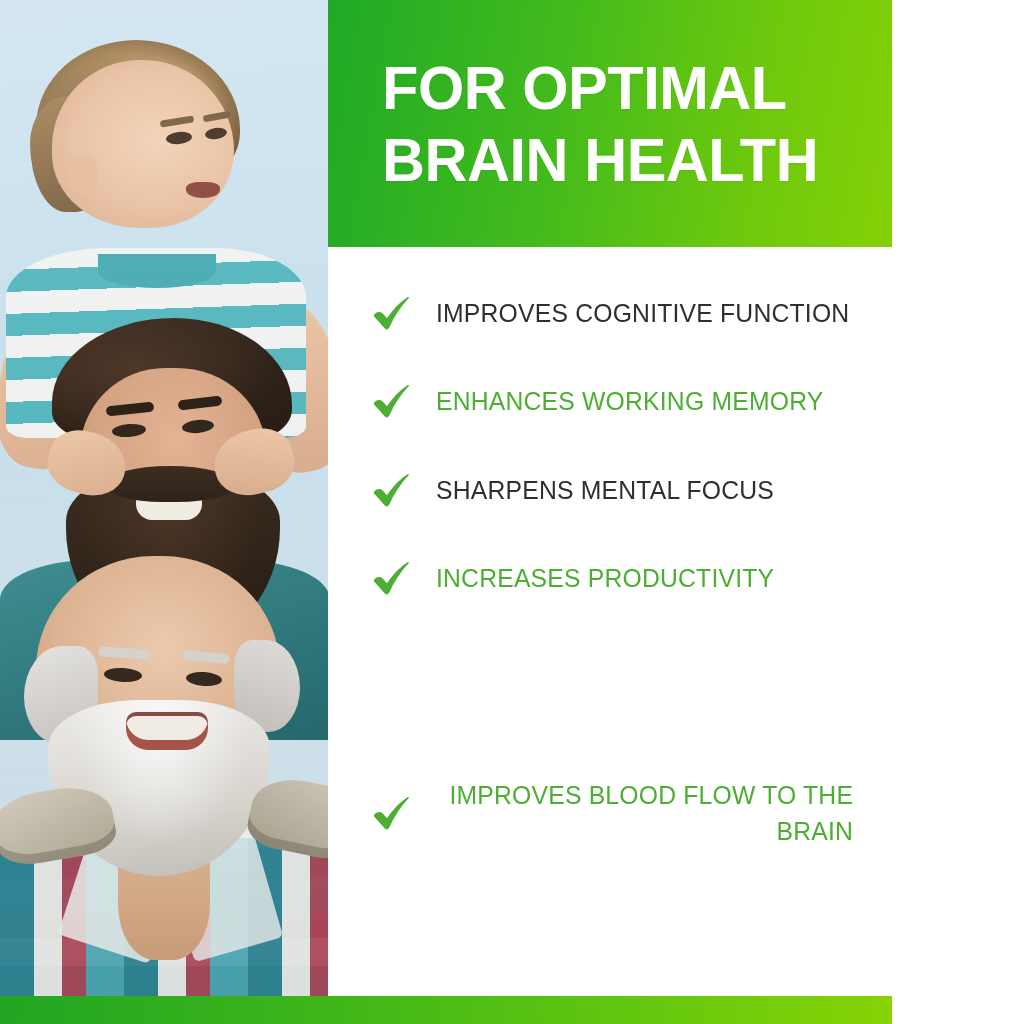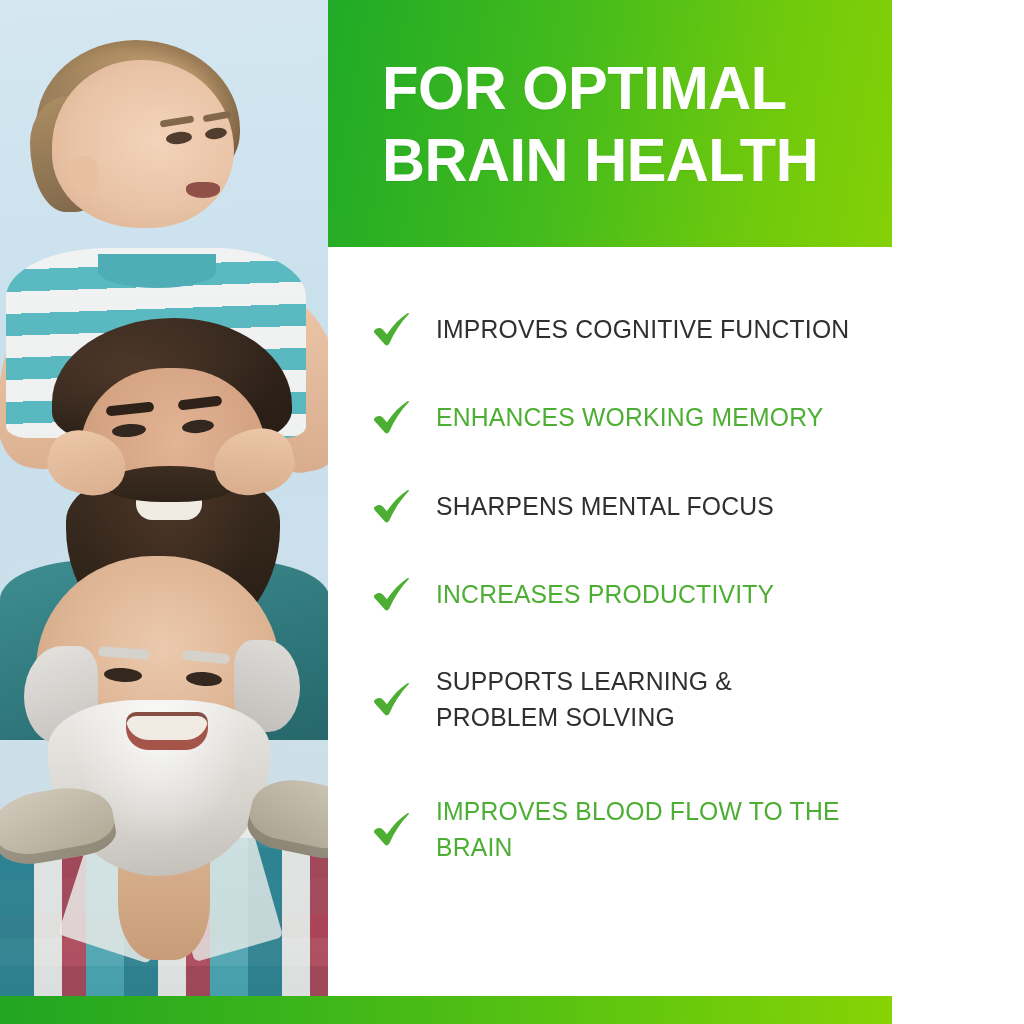--- a/index.html
+++ b/index.html
@@ -374,21 +374,20 @@
     background:linear-gradient(100deg,#e9d4ab 0%,#dcc28e 48%,#cdb27d 100%);
     transform:rotate(-18deg);
   }
 
   
   .benefits {
     position:absolute;
     left:328px; top:247px;
     width:696px; height:749px;
     background:#ffffff;
-    margin-top:16px;
   }
   .benefit-row {
     position:absolute;
     left:44px;
     width:640px;
     display:flex;
     align-items:center;
     gap:26px;
   }
   .check {
@@ -524,29 +523,21 @@
         <span class="benefit-text" style="white-space: nowrap;">SHARPENS MENTAL FOCUS</span>
       </div>
       <div class="benefit-row" style="top: 313px;">
         <span class="check">
           <svg viewBox="0 0 38 34" aria-hidden="true">
             <path d="M2.4 18.2 C5.6 15.4 8.4 15.2 11.2 18.0 L14.9 22.2 C21.0 13.2 27.6 6.4 35.4 1.2 C36.8 0.4 37.6 1.4 36.4 2.6 C28.8 10.6 22.4 20.2 17.3 31.6 C16.3 33.8 13.7 34.0 12.4 32.0 L3.0 21.6 C1.8 20.3 1.6 19.0 2.4 18.2 Z" fill="#4cae32"></path>
           </svg>
         </span>
         <span class="benefit-text green" style="white-space: nowrap;">INCREASES PRODUCTIVITY</span>
       </div>
-      <div class="benefit-row" style="top: 400px;">
-        <span class="check">
-          <svg viewBox="0 0 38 34" aria-hidden="true">
-            <path d="M2.4 18.2 C5.6 15.4 8.4 15.2 11.2 18.0 L14.9 22.2 C21.0 13.2 27.6 6.4 35.4 1.2 C36.8 0.4 37.6 1.4 36.4 2.6 C28.8 10.6 22.4 20.2 17.3 31.6 C16.3 33.8 13.7 34.0 12.4 32.0 L3.0 21.6 C1.8 20.3 1.6 19.0 2.4 18.2 Z" fill="#4cae32"></path>
-          </svg>
-        </span>
-        <span class="benefit-text" style="max-width: 430px; white-space: normal;">SUPPORTS LEARNING &amp; PROBLEM SOLVING</span>
-      </div>
-      <div class="benefit-row" style="top: 530px;">
+      <div class="benefit-row" style="top: 530px; text-align: right;">
         <span class="check">
           <svg viewBox="0 0 38 34" aria-hidden="true">
             <path d="M2.4 18.2 C5.6 15.4 8.4 15.2 11.2 18.0 L14.9 22.2 C21.0 13.2 27.6 6.4 35.4 1.2 C36.8 0.4 37.6 1.4 36.4 2.6 C28.8 10.6 22.4 20.2 17.3 31.6 C16.3 33.8 13.7 34.0 12.4 32.0 L3.0 21.6 C1.8 20.3 1.6 19.0 2.4 18.2 Z" fill="#4cae32"></path>
           </svg>
         </span>
         <span class="benefit-text green" style="max-width: 430px; white-space: normal;">IMPROVES BLOOD FLOW TO THE BRAIN</span>
       </div>
     </div>
 
   <div class="bottom-strip"></div>

